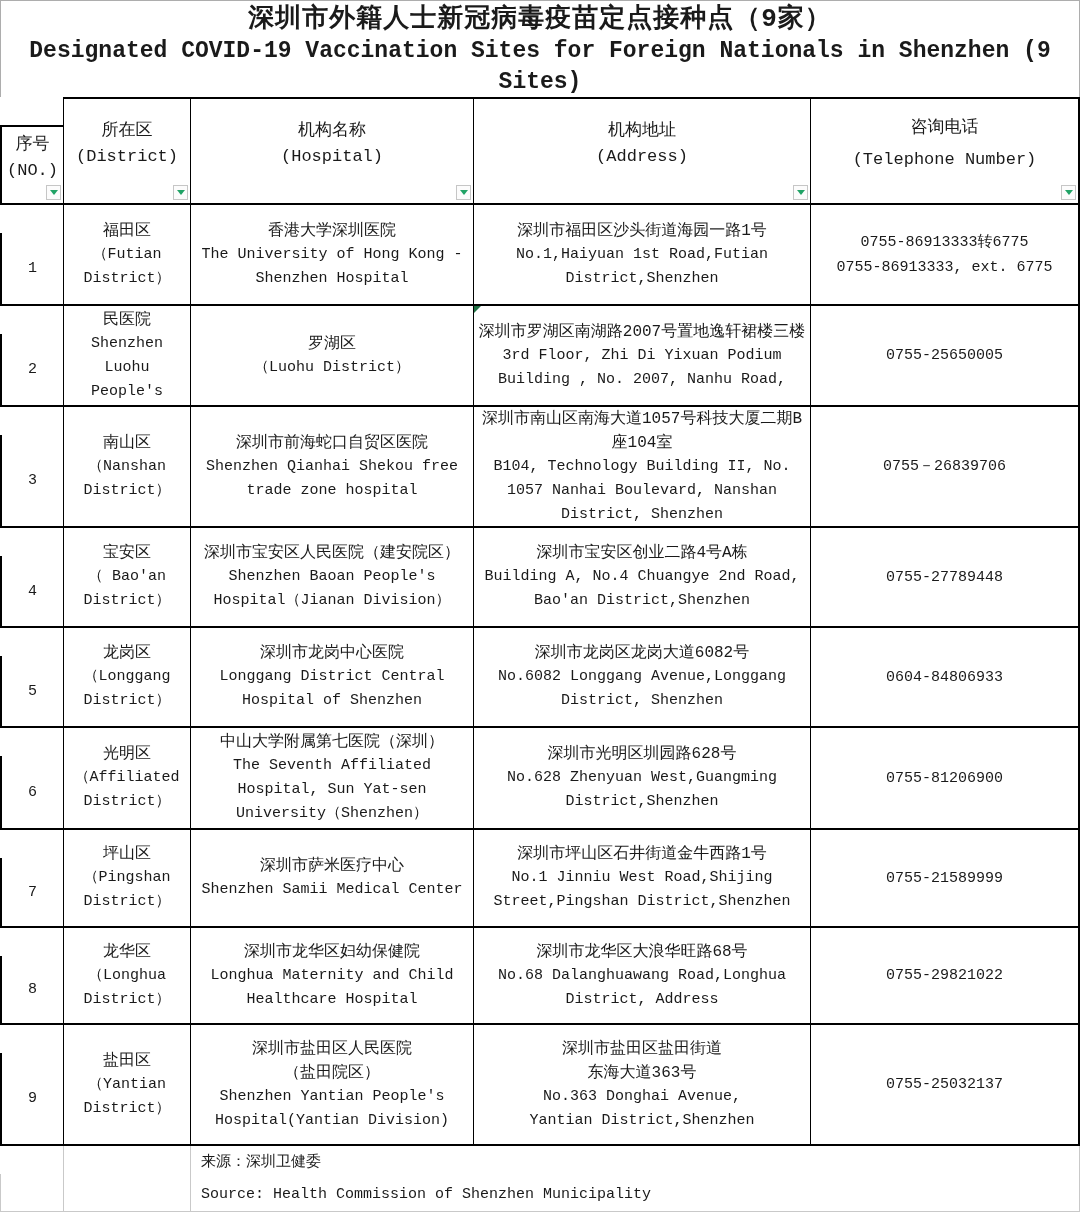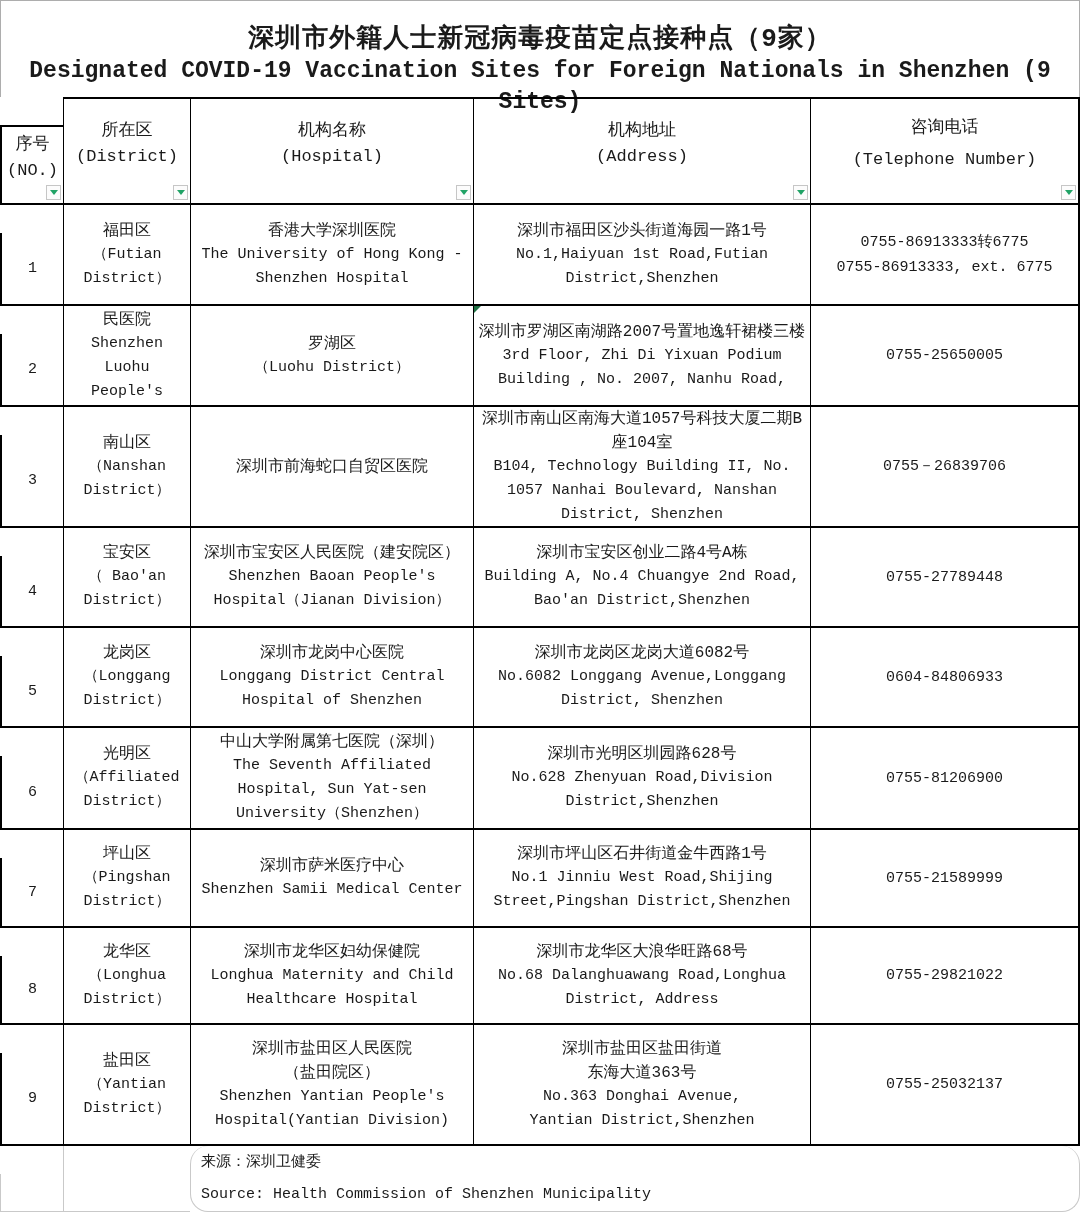--- a/index.html
+++ b/index.html
@@ -26,21 +26,20 @@
     border-top:1px solid var(--title-edge);
     border-left:1px solid var(--title-edge);
     border-right:1px solid var(--title-edge);
     display:flex;flex-direction:column;justify-content:flex-start;
     align-items:center;text-align:center;
     padding:2px 6px 0 6px;
   }
   .title-zh{
     font-size:26px;font-weight:bold;line-height:33px;
     letter-spacing:1px;
-    margin-top:20px;
   }
   .title-en{
     font-size:23px;font-weight:bold;line-height:31px;
     white-space:pre-line;
   }
 
   
   .grid{
     display:grid;
     grid-template-columns:63px 127px 283px 337px 270px;
@@ -59,21 +58,21 @@
   }
   .cell.col0{border-left:2px solid var(--line);margin-top:28px;}
   .cell.col-last{border-right:2px solid var(--line);gap:6px;}
   .cell.head{border-top:2px solid var(--line);padding-bottom:16px;}
   .cell.src{
     border-left:1px solid var(--gray-line);
     border-bottom:1px solid var(--gray-line);
     border-top:none;
   }
   .cell.src.col0{border-left:1px solid var(--gray-line);}
-  .cell.src.col-last{border-right:1px solid var(--gray-line);border-radius:18px;}
+  .cell.src.col-last{border-right:1px solid var(--gray-line);}
 
   .h-zh{font-size:17px;line-height:26px;}
   .h-en{font-size:17px;line-height:26px;}
 
   .zh{font-size:16px;line-height:24px;white-space:pre-line;}
   .en{font-size:15px;line-height:24px;white-space:pre-line;}
   .phone{font-size:15px;line-height:25px;white-space:pre-line;font-family:Liberation Mono, monospace;}
   .no-num{font-size:15px;}
 
   
@@ -193,20 +192,21 @@
   </div>
       <div class="cell c-no col0">
     <span class="no-num">3</span>
   </div>
       <div class="cell c-district">
     <div class="zh">南山区</div>
     <div class="en">（Nanshan District）</div>
   </div>
       <div class="cell c-hospital">
     <div class="zh">深圳市前海蛇口自贸区医院</div>
+    <div class="en">Shenzhen Qianhai Shekou free trade zone hospital</div>
   </div>
       <div class="cell c-addr">
     <div class="zh">深圳市南山区南海大道1057号科技大厦二期B座104室</div>
     <div class="en">B104,  Technology Building II, No. 1057 Nanhai Boulevard, Nanshan District, Shenzhen</div>
   </div>
       <div class="cell c-phone col-last">
     <div class="phone">0755－26839706</div>
   </div>
       <div class="cell c-no col0">
     <span class="no-num">4</span>
@@ -250,21 +250,21 @@
       <div class="cell c-district">
     <div class="zh">光明区</div>
     <div class="en">（Affiliated District）</div>
   </div>
       <div class="cell c-hospital">
     <div class="zh">中山大学附属第七医院（深圳）</div>
     <div class="en">The Seventh Affiliated Hospital, Sun Yat-sen University（Shenzhen）</div>
   </div>
       <div class="cell c-addr">
     <div class="zh">深圳市光明区圳园路628号</div>
-    <div class="en">No.628 Zhenyuan Road,Division District,Shenzhen</div>
+    <div class="en">No.628 Zhenyuan West,Guangming District,Shenzhen</div>
   </div>
       <div class="cell c-phone col-last">
     <div class="phone">0755-81206900</div>
   </div>
       <div class="cell c-no col0">
     <span class="no-num">7</span>
   </div>
       <div class="cell c-district">
     <div class="zh">坪山区</div>
     <div class="en">（Pingshan District）</div>

